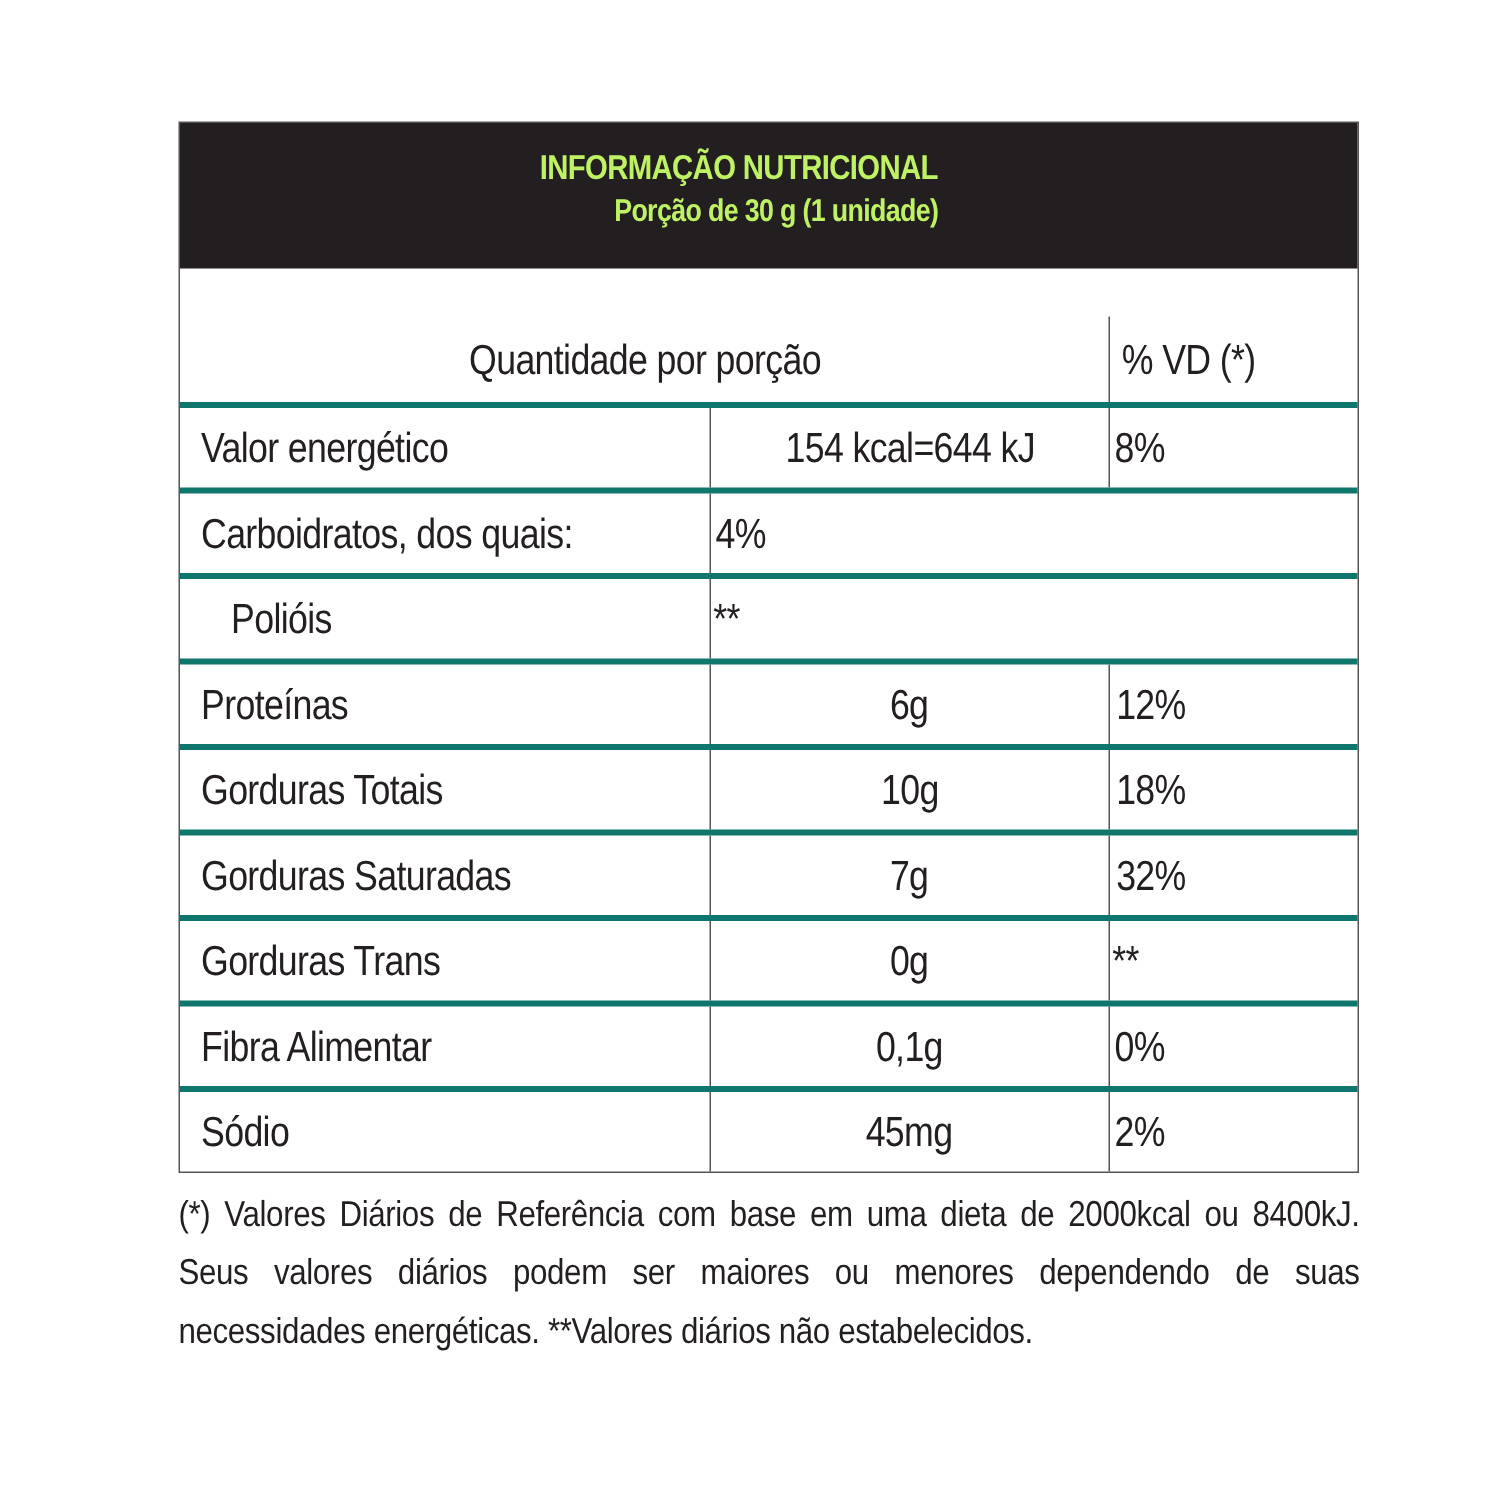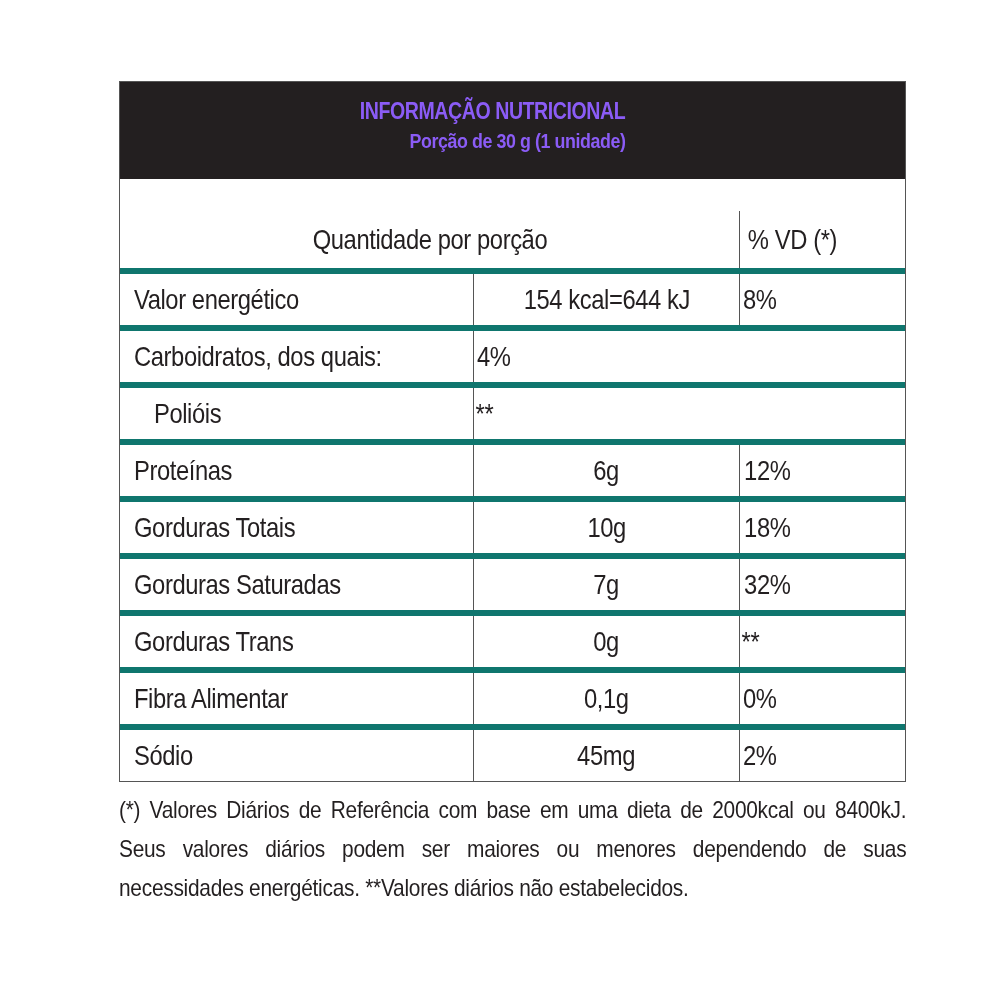--- a/index.html
+++ b/index.html
@@ -1,26 +1,26 @@
 <!DOCTYPE html>
 <html><head>
 <meta charset="utf-8">
 <style>
   html, body { margin:0; padding:0; background:#ffffff; }
   body { width:1000px; height:1000px; position:relative; overflow:hidden;
          font-family:"Liberation Sans", sans-serif; color:#231f20; }
   .table { position:absolute; left:119px; top:81px; width:787px;
            border:1px solid #555; box-sizing:border-box; }
-  .header { background:#231f20; color:#8b5cf6; height:97px; box-sizing:border-box;
+  .header { background:#231f20; color:#bef264; height:97px; box-sizing:border-box;
             text-align:center; padding-top:14px; }
   .h-title { font-weight:bold; font-size:23px; letter-spacing:-0.5px;
              transform:scaleX(0.85); transform-origin:center; margin-left:-40px; line-height:30px; }
   .h-sub { font-weight:bold; font-size:21px; letter-spacing:-0.5px;
            transform:scaleX(0.85); transform-origin:center; line-height:30px; margin-left:10px; }
-  .row { display:flex; height:57px; border-top:6px solid #0f766e; box-sizing:border-box; }
+  .row { display:flex; height:57px; border-top:4px solid #0f766e; box-sizing:border-box; }
   .row.first { border-top:none; height:57px;margin-top:32px; }
   .cell { display:flex; align-items:center; font-size:28px; letter-spacing:-0.5px;
           box-sizing:border-box; white-space:nowrap; }
   .cell span { display:inline-block; transform:scaleX(0.85); }
   .c1 { width:354px; border-right:1px solid #555; padding-left:14px; }
   .c1 span { transform-origin:left center; }
   .c1.indent { padding-left:34px; }
   .c2 { width:266px; border-right:1px solid #555; justify-content:center; }
   .c3 { flex:1; }
   .c12 { width:620px; border-right:1px solid #555; justify-content:center; }

